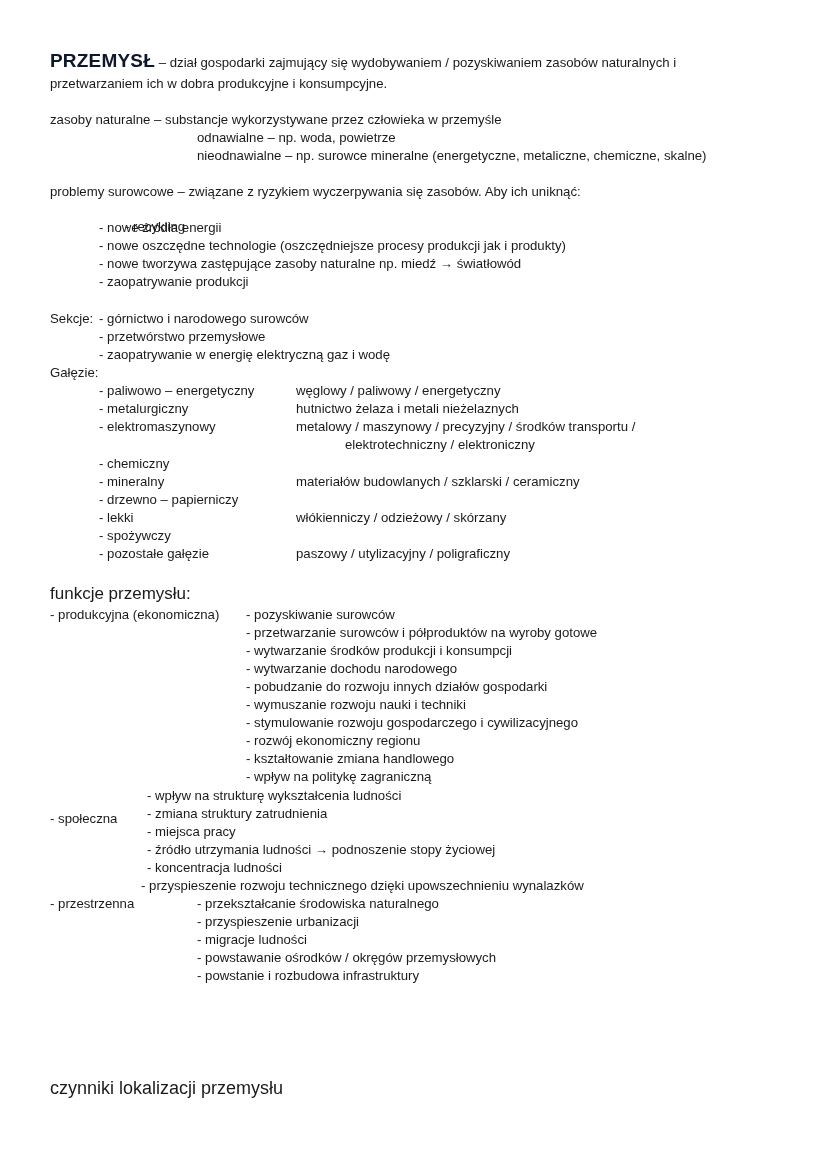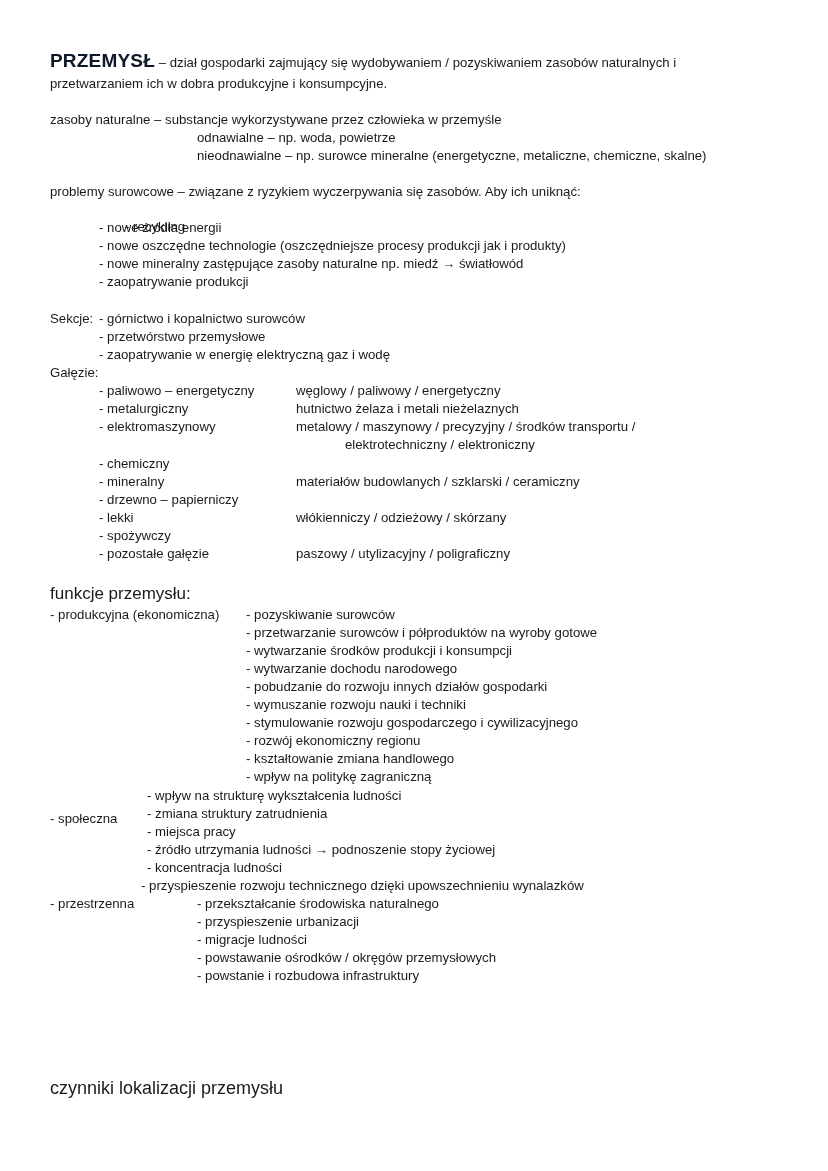--- a/index.html
+++ b/index.html
@@ -21,25 +21,25 @@
 <div class="line" style="left:50px; top:75px;">przetwarzaniem ich w dobra produkcyjne i konsumpcyjne.</div>
 
 <div class="line" style="left:50px; top:111px;">zasoby naturalne – substancje wykorzystywane przez człowieka w przemyśle</div>
 <div class="line" style="left:197px; top:129px;">odnawialne – np. woda, powietrze</div>
 <div class="line" style="left:197px; top:147px;">nieodnawialne – np. surowce mineralne (energetyczne, metaliczne, chemiczne, skalne)</div>
 
 <div class="line" style="left:50px; top:183px;">problemy surowcowe – związane z ryzykiem wyczerpywania się zasobów. Aby ich uniknąć:</div>
 <div class="line" style="left:99px; top:218px;margin-left:26px;">- recykling</div>
 <div class="line" style="left:99px; top:219px;">- nowe źródła energii</div>
 <div class="line" style="left:99px; top:237px;">- nowe oszczędne technologie (oszczędniejsze procesy produkcji jak i produkty)</div>
-<div class="line" style="left:99px; top:255px;">- nowe mineralny zastępujące zasoby naturalne np. miedź → światłowód</div>
+<div class="line" style="left:99px; top:255px;">- nowe tworzywa zastępujące zasoby naturalne np. miedź → światłowód</div>
 <div class="line" style="left:99px; top:273px;">- zaopatrywanie produkcji</div>
 
 <div class="line" style="left:50px; top:310px;">Sekcje:</div>
-<div class="line" style="left:99px; top:310px;">- górnictwo i kopalnictwo surowców</div>
+<div class="line" style="left:99px; top:310px;">- górnictwo i narodowego surowców</div>
 <div class="line" style="left:99px; top:328px;">- przetwórstwo przemysłowe</div>
 <div class="line" style="left:99px; top:346px;">- zaopatrywanie w energię elektryczną gaz i wodę</div>
 
 <div class="line" style="left:50px; top:364px;">Gałęzie:</div>
 
 <div class="line" style="left:99px; top:382px;">- paliwowo – energetyczny</div>
 <div class="line" style="left:296px; top:382px;">węglowy / paliwowy / energetyczny</div>
 
 <div class="line" style="left:99px; top:400px;">- metalurgiczny</div>
 <div class="line" style="left:296px; top:400px;">hutnictwo żelaza i metali nieżelaznych</div>

